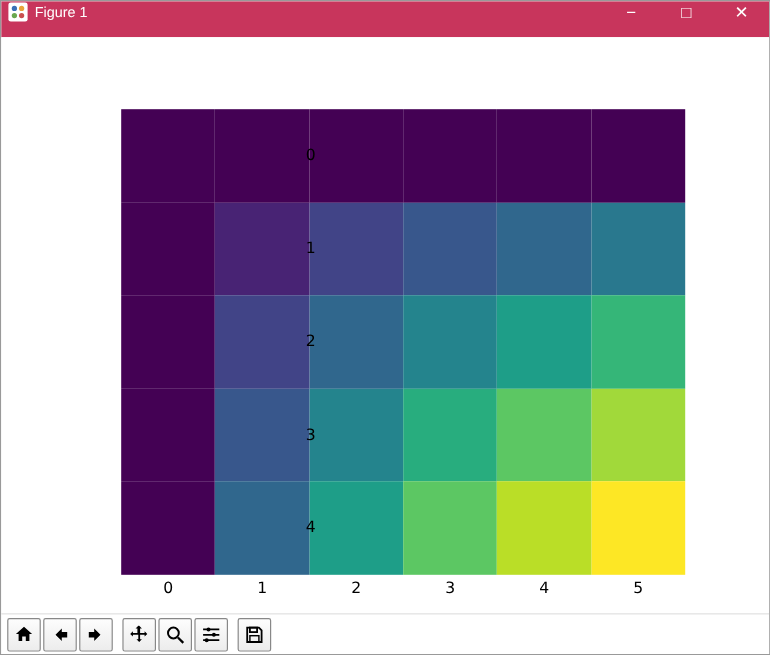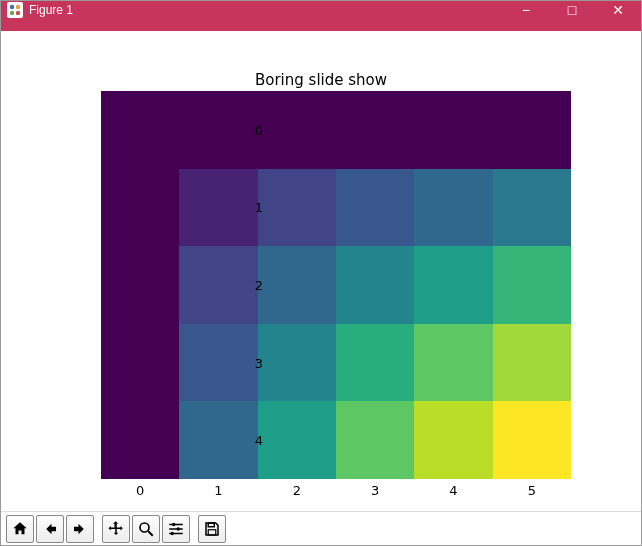--- a/index.html
+++ b/index.html
@@ -127,21 +127,20 @@
   </span>
   <span class="title">Figure 1</span>
   <div class="win-controls">
     <div class="win-btn">−</div>
     <div class="win-btn">□</div>
     <div class="win-btn">✕</div>
   </div>
 </div>
 
 <div class="figure-area">
-  <div class="plot-title">Boring slide show</div>
   <div class="axes">
     <div class="heatmap" id="heatmap">
         <div class="cell" style="background: rgb(68, 1, 84);"></div>
         <div class="cell" style="background: rgb(68, 1, 84);"></div>
         <div class="cell" style="background: rgb(68, 1, 84);"></div>
         <div class="cell" style="background: rgb(68, 1, 84);"></div>
         <div class="cell" style="background: rgb(68, 1, 84);"></div>
         <div class="cell" style="background: rgb(68, 1, 84);"></div>
         <div class="cell" style="background: rgb(68, 1, 84);"></div>
         <div class="cell" style="background: rgb(72, 35, 116);"></div>

